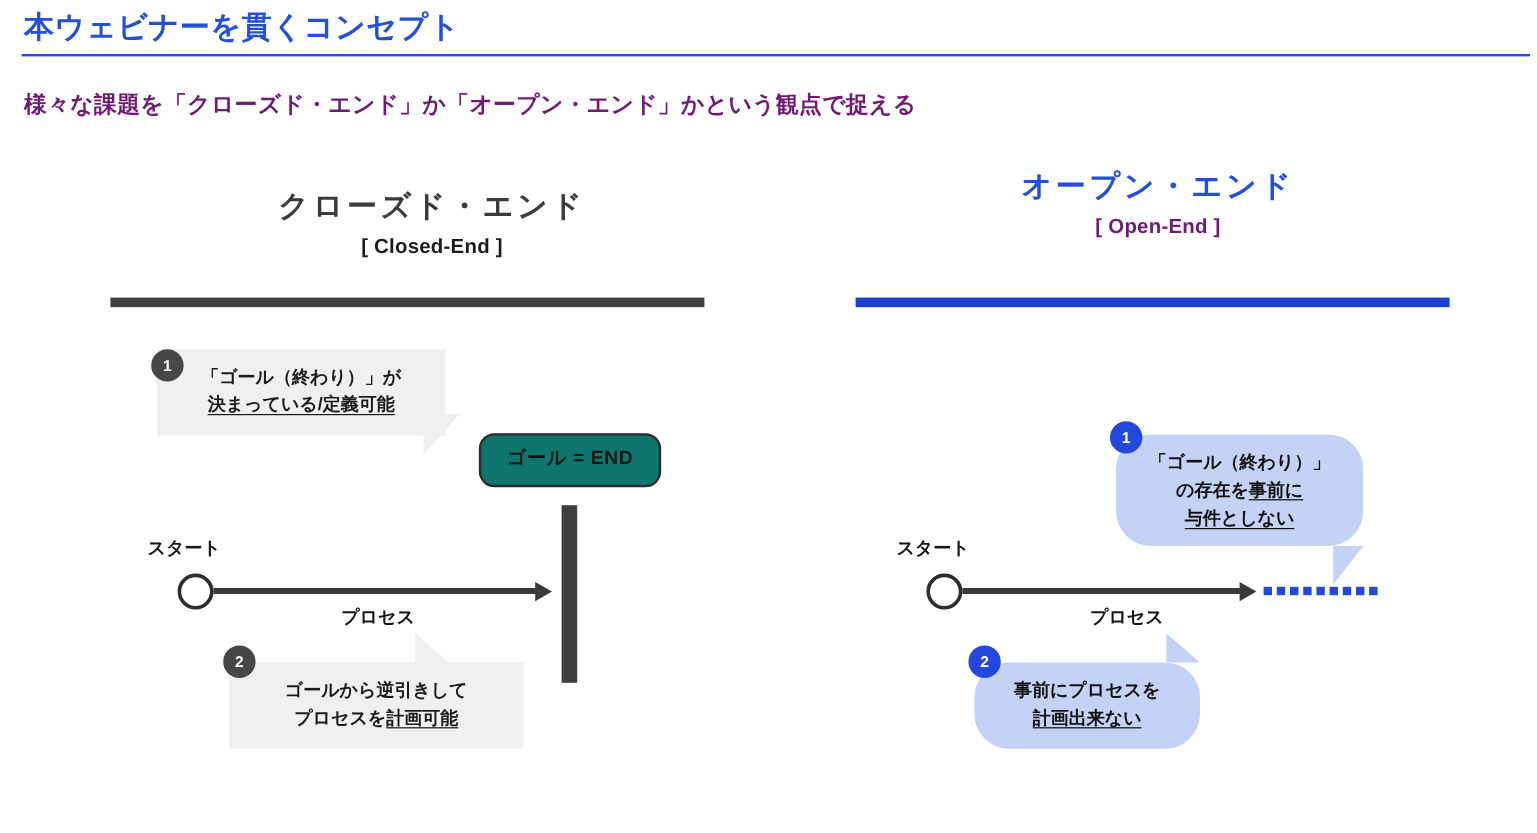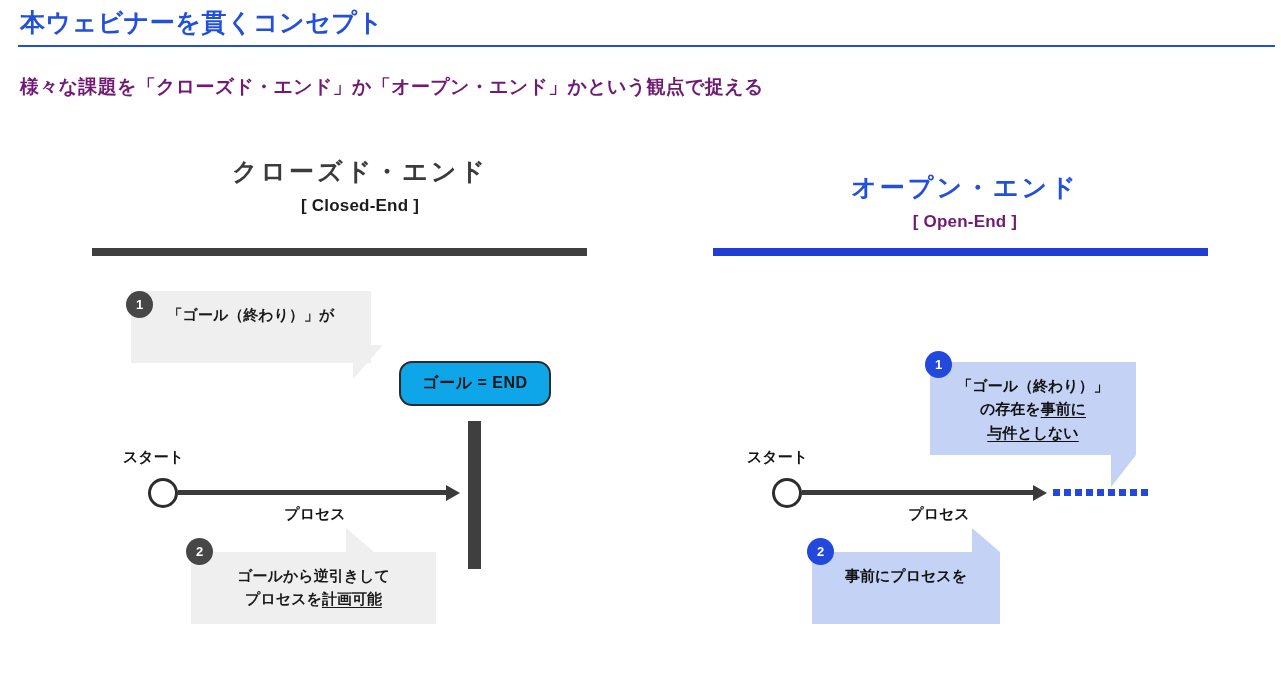--- a/index.html
+++ b/index.html
@@ -61,21 +61,21 @@
   .col-heading .en {
     font-size: 17px;
     font-weight: bold;
     display: block;
     margin-top: 8px;
     letter-spacing: 0.2px;
   }
   #closed-heading { left: 135px; top: 155px; width: 450px; }
   #closed-heading .jp { color: #3b3b3b; }
   #closed-heading .en { color: #1c1c1c; }
-  #open-heading { left: 720px; top: 171px; width: 490px; }
+  #open-heading { left: 720px; top: 138px; width: 490px; }
   #open-heading .jp { color: #2350d9; }
   #open-heading .en { color: #701a75; }
 
   .col-rule {
     position: absolute;
     height: 8px;
   }
   #closed-rule { left: 92px; top: 248px; width: 495px; background: #3f3f3f; }
   #open-rule   { left: 713px; top: 248px; width: 495px; background: #1f3fd4; }
 
@@ -83,21 +83,21 @@
   .callout {
     position: absolute;
     box-sizing: border-box;
     text-align: center;
     line-height: 1.55;
     font-size: 15px;
     font-weight: bold;
     padding: 12px 14px;
   }
   .callout.gray { background: #efefef; color: #1a1a1a; }
-  .callout.blue { background: #c3d2f5; color: #111111; }
+  .callout.blue { background: #c3d2f5; color: #111111; border-radius: 29px; }
   .callout .u { text-decoration: underline; text-underline-offset: 3px; }
 
   
   .tail {
     position: absolute;
     width: 0;
     height: 0;
   }
 
   
@@ -118,21 +118,21 @@
   
   #goal-pill {
     position: absolute;
     left: 399px;
     top: 361px;
     width: 152px;
     height: 45px;
     box-sizing: border-box;
     border: 2.5px solid #2b2b2b;
     border-radius: 13px;
-    background: #0ea5e9;
+    background: #0f766e;
     font-size: 16px;
     font-weight: bold;
     color: #151515;
     line-height: 40px;
     text-align: center;
     letter-spacing: 0.5px;
   }
 
   
   .start-label {
@@ -195,20 +195,21 @@
 <div id="slide-subtitle">様々な課題を「クローズド・エンド」か「オープン・エンド」かという観点で捉える</div>
 
 <div id="closed-heading" class="col-heading">
   <span class="jp">クローズド・エンド</span>
   <span class="en">[ Closed-End ]</span>
 </div>
 <div id="closed-rule" class="col-rule"></div>
 
 <div class="callout gray" style="left:131px; top:291px; width:240px; height:72px;">
   <div>「ゴール（終わり）」が</div>
+  <div><span class="u">決まっている/定義可能</span></div>
 </div>
 
 <div class="tail" style="left:353px; top:345px; border-top:0 solid transparent; border-left:30px solid #efefef; border-bottom:34px solid transparent;"></div>
 <div class="badge dark" style="left:126px; top:291px;">1</div>
 
 <div id="goal-pill">ゴール = END</div>
 
 <div class="start-label" style="left:123px; top:448px;">スタート</div>
 <div class="start-circle" style="left:148px; top:478px;"></div>
 <div class="arrow-line" style="left:178px; top:490px; width:270px;"></div>
@@ -251,16 +252,17 @@
     <div class="dot" style="left: 1086px; top: 489px; background: rgb(35, 72, 220);"></div>
     <div class="dot" style="left: 1097px; top: 489px; background: rgb(35, 72, 220);"></div>
     <div class="dot" style="left: 1108px; top: 489px; background: rgb(35, 72, 220);"></div>
     <div class="dot" style="left: 1119px; top: 489px; background: rgb(35, 72, 220);"></div>
     <div class="dot" style="left: 1130px; top: 489px; background: rgb(35, 72, 220);"></div>
     <div class="dot" style="left: 1141px; top: 489px; background: rgb(35, 72, 220);"></div>
   </div>
 
 <div class="callout blue" style="left:812px; top:552px; width:188px; height:72px;">
   <div>事前にプロセスを</div>
+  <div><span class="u">計画出来ない</span></div>
 </div>
 
 <div class="tail" style="left:972px; top:528px; border-bottom:24px solid #c3d2f5; border-right:28px solid transparent;"></div>
 <div class="badge blue" style="left:807px; top:538px;">2</div>
 
 </body></html>

